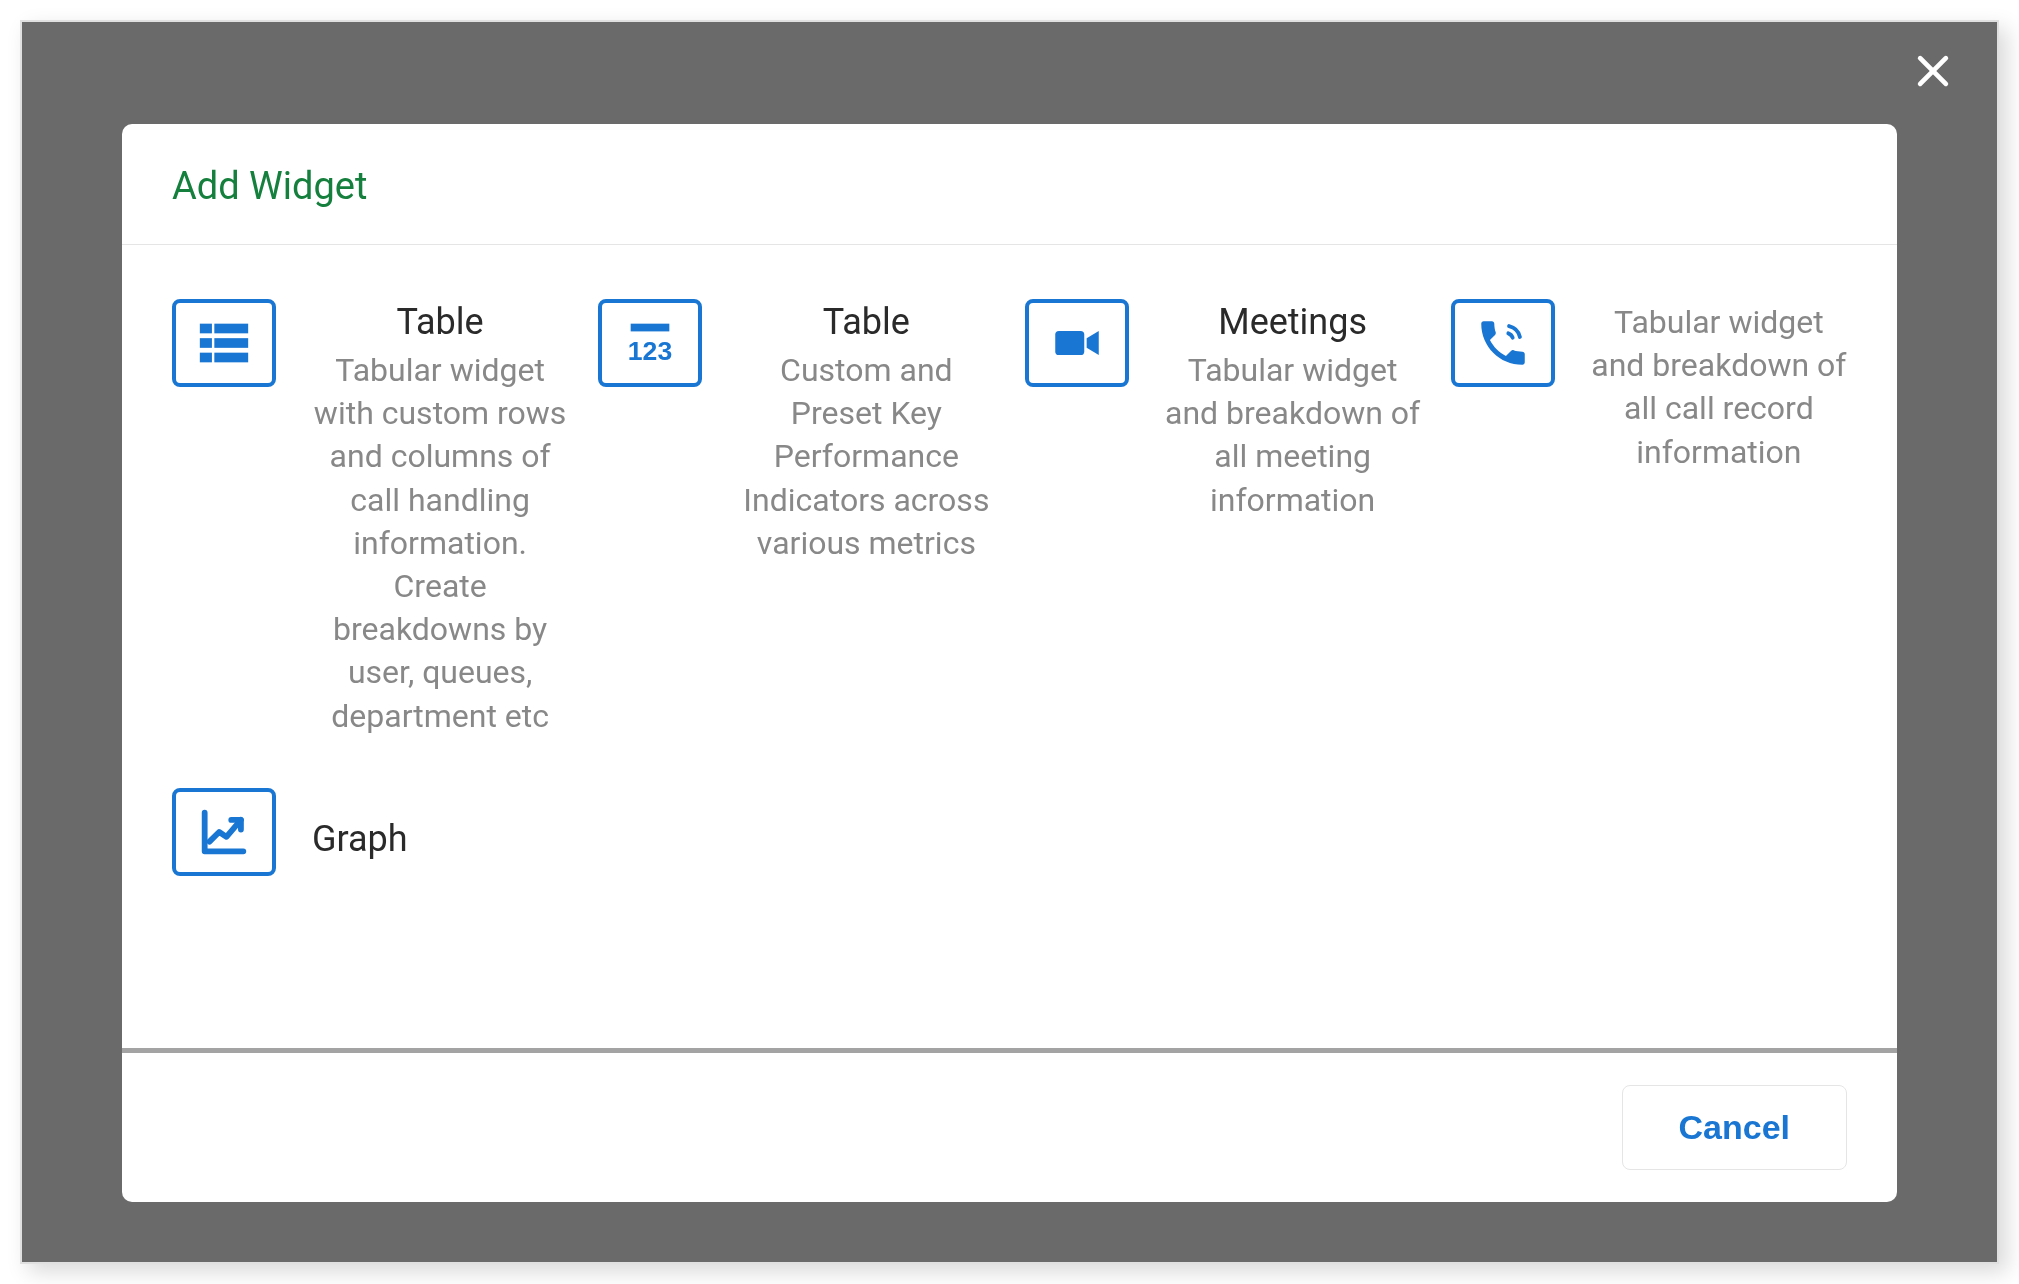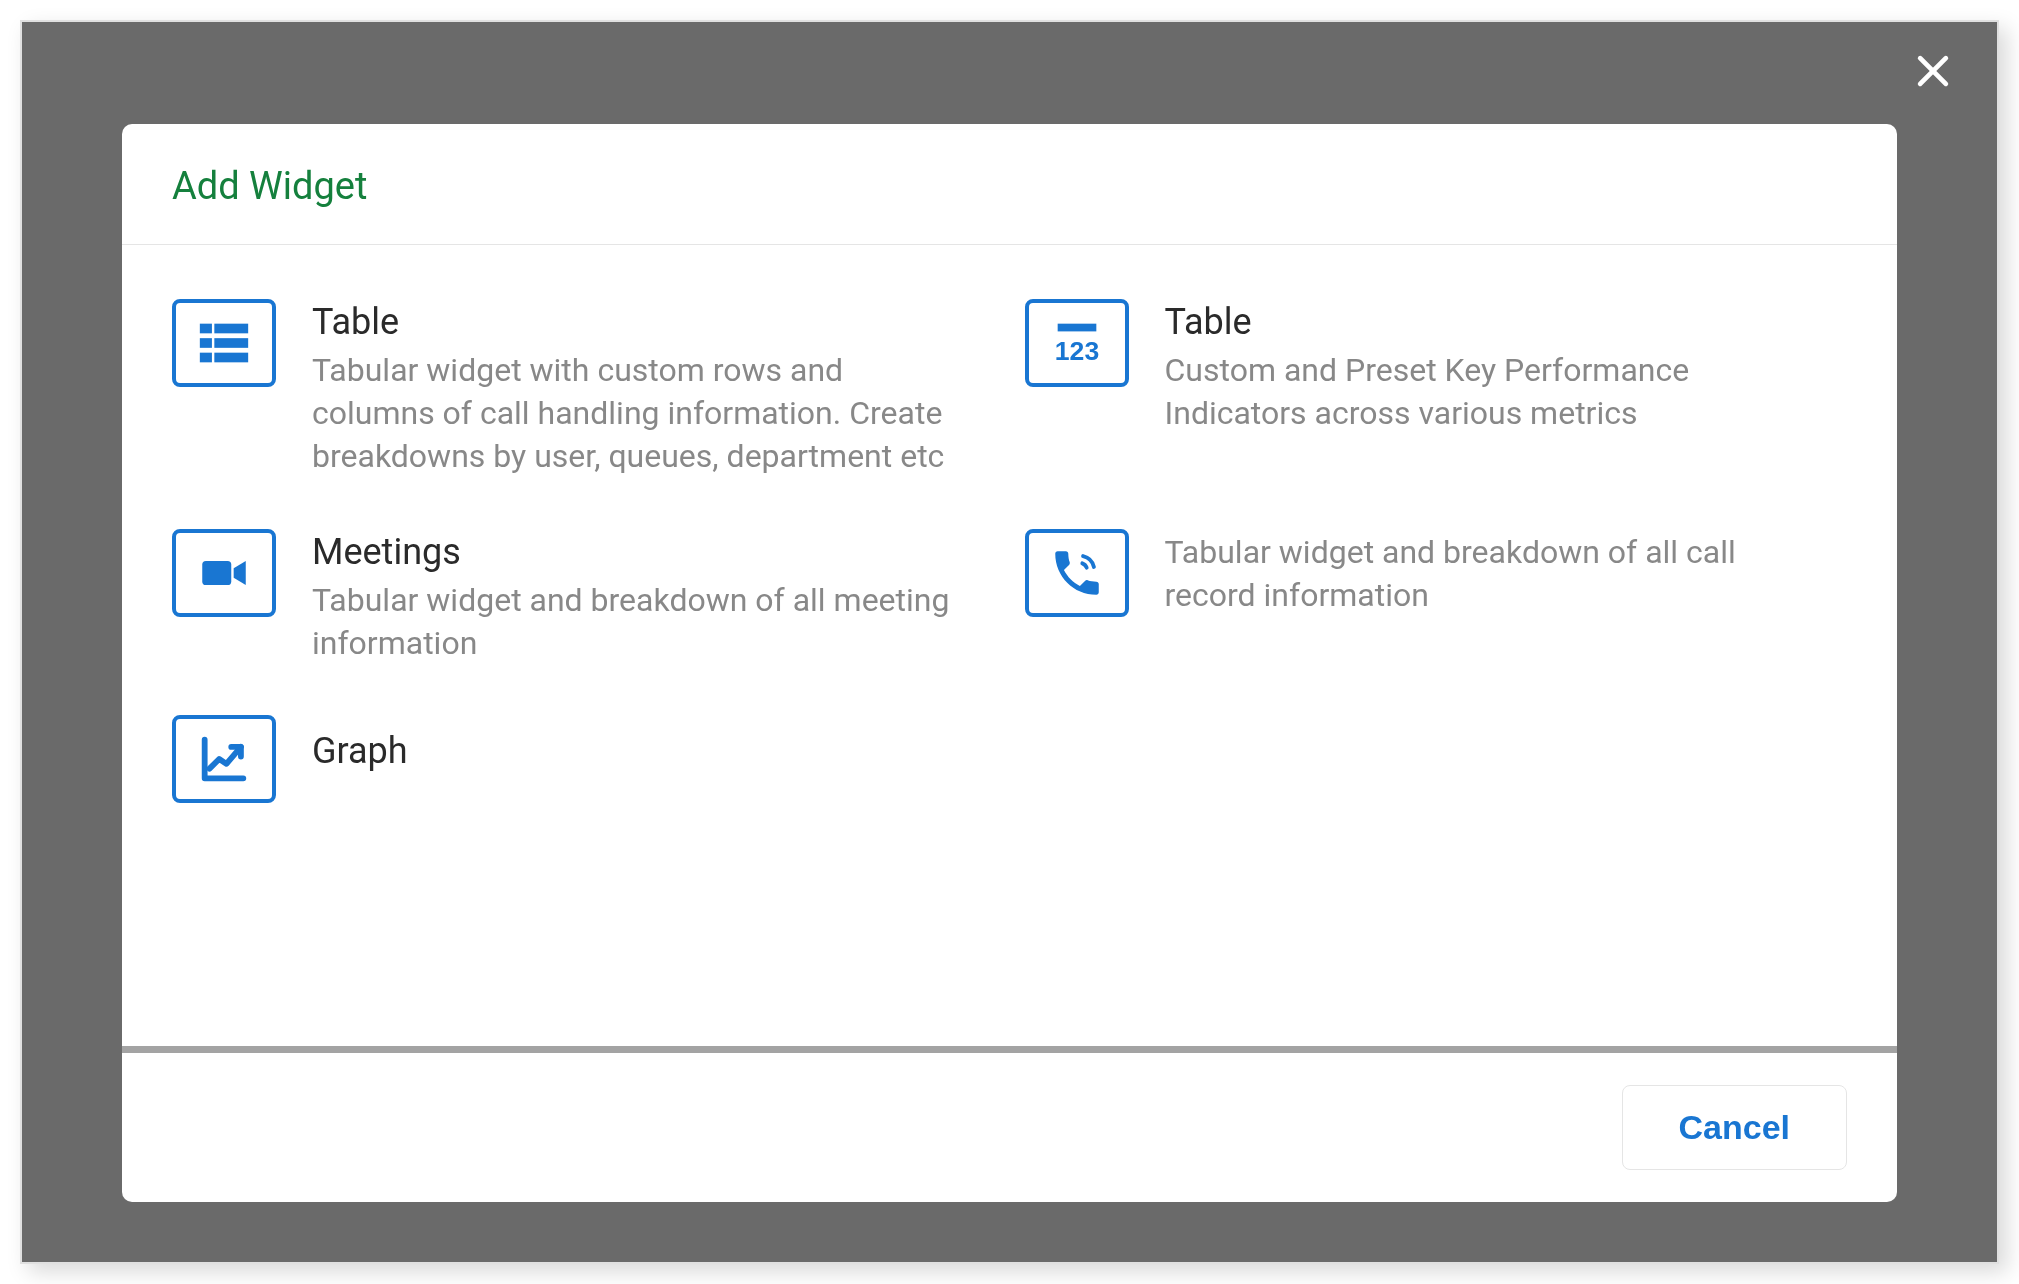--- a/index.html
+++ b/index.html
@@ -62,24 +62,25 @@
     }
     .dialog-title {
       font-size: 38px;
       font-weight: 400;
       color: #15803d;
     }
     .dialog-body {
       flex: 1;
       padding: 54px 50px 30px 50px;
       display: grid;
-      grid-template-columns: 1fr 1fr;
+      grid-template-columns: 1fr 1fr 1fr 1fr;
       column-gap: 30px;
       row-gap: 50px;
       align-content: start;
+      text-align: center;
     }
     .widget-option {
       display: flex;
       align-items: flex-start;
       gap: 36px;
       cursor: pointer;
     }
     .icon-box {
       width: 104px;
       height: 88px;
@@ -106,21 +107,21 @@
       margin-bottom: 6px;
     }
     .option-desc {
       font-size: 32px;
       font-weight: 400;
       color: #888;
       line-height: 1.35;
       max-width: 640px;
     }
     .dialog-footer {
-      border-top: 7px solid #a3a3a3;
+      border-top: 5px solid #a3a3a3;
       padding: 32px 50px;
       display: flex;
       justify-content: flex-end;
     }
     .cancel-btn {
       background: #fff;
       border: 1px solid #e5e5e5;
       border-radius: 8px;
       padding: 22px 56px;
       font-size: 34px;
@@ -210,21 +211,21 @@
 
         <div class="widget-option">
           <div class="icon-box">
             <svg viewBox="0 0 24 24">
               <path d="M4 4 L4 20 L20 20" stroke="#1976d2" stroke-width="2.4" fill="none" stroke-linecap="round" stroke-linejoin="round"></path>
               <path d="M6 16 L10 12 L13 14 L19 7" stroke="#1976d2" stroke-width="2.4" fill="none" stroke-linecap="round" stroke-linejoin="round"></path>
               <path d="M15 7 L19 7 L19 11" stroke="#1976d2" stroke-width="2.4" fill="none" stroke-linecap="round" stroke-linejoin="round"></path>
             </svg>
           </div>
           <div class="option-text">
-            <div class="option-title" style="margin-top:13px">Graph</div>
+            <div class="option-title" style="margin-top:28px">Graph</div>
             <div class="option-desc"></div>
           </div>
         </div>
 
       </div>
 
       <div class="dialog-footer">
         <button class="cancel-btn">Cancel</button>
       </div>
     </div>

